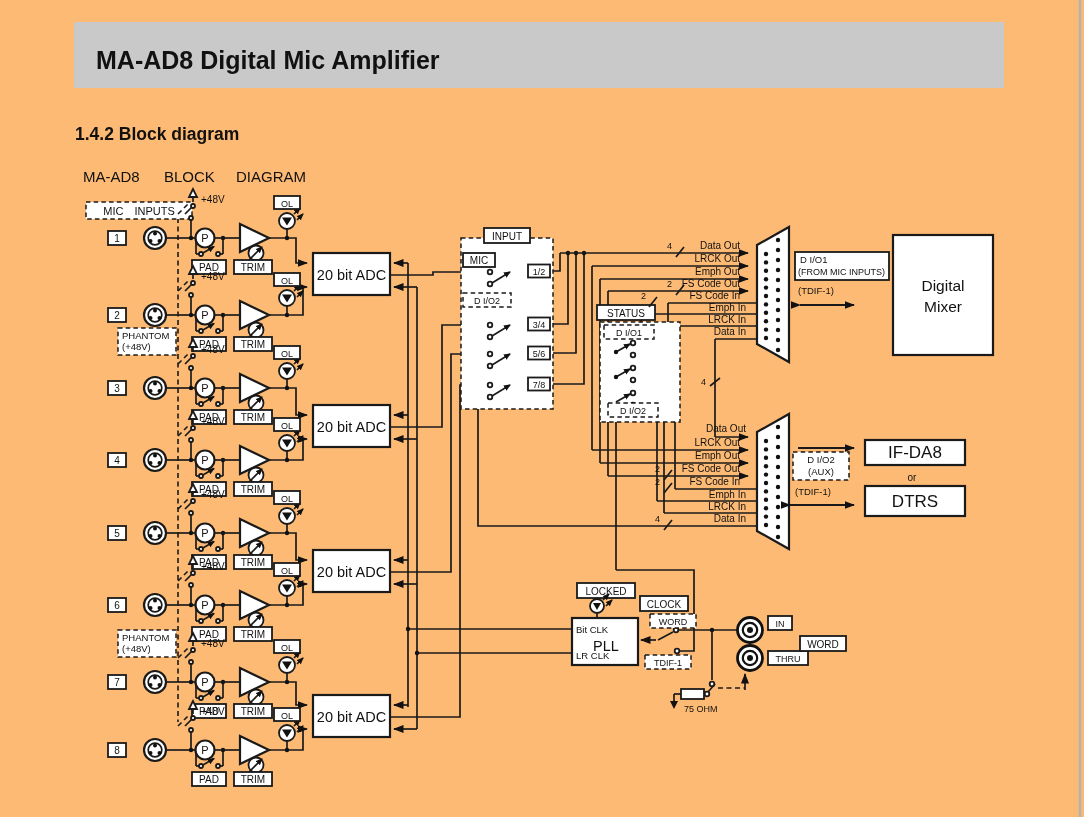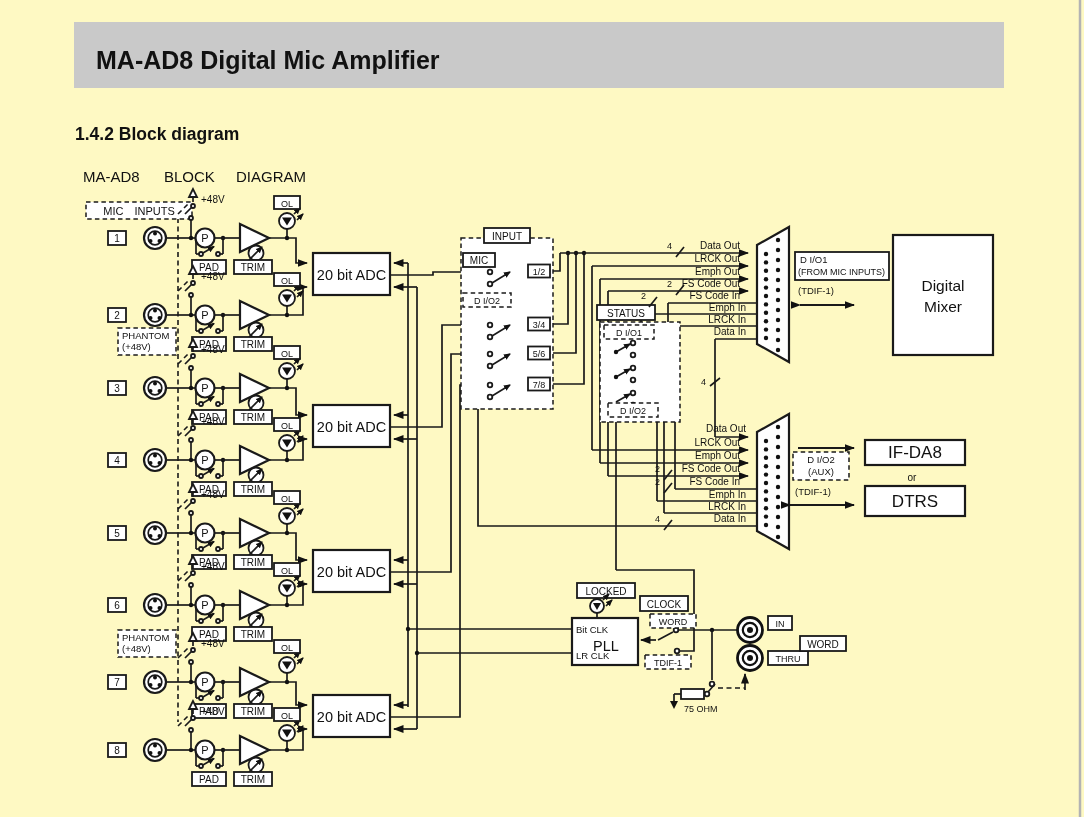--- a/index.html
+++ b/index.html
@@ -1,16 +1,16 @@
 <!DOCTYPE html>
 <html><head>
 <meta charset="utf-8">
 <style>
   html,body{margin:0;padding:0;background:#fff}
-  #page{position:relative;width:1084px;height:817px;background:#fef9c3;overflow:hidden;
+  #page{position:relative;width:1084px;height:817px;background:#fdba74;overflow:hidden;
         font-family:"Liberation Sans",sans-serif}
   svg{position:absolute;left:0;top:0}
   .w{stroke:#1a1a1a;stroke-width:1.7;fill:none}
   .w2{stroke:#1a1a1a;stroke-width:2.2;fill:none}
   .dash{stroke:#1a1a1a;stroke-width:1.6;fill:none;stroke-dasharray:5 3.5}
   .box{fill:#ffffff;stroke:#1a1a1a;stroke-width:1.8}
   .box2{fill:#ffffff;stroke:#1a1a1a;stroke-width:2.2}
   .dbox{fill:#ffffff;stroke:#1a1a1a;stroke-width:1.5;stroke-dasharray:4.5 3.2}
   .dot{fill:#111;stroke:none}
   .blk{fill:#111;stroke:none}

